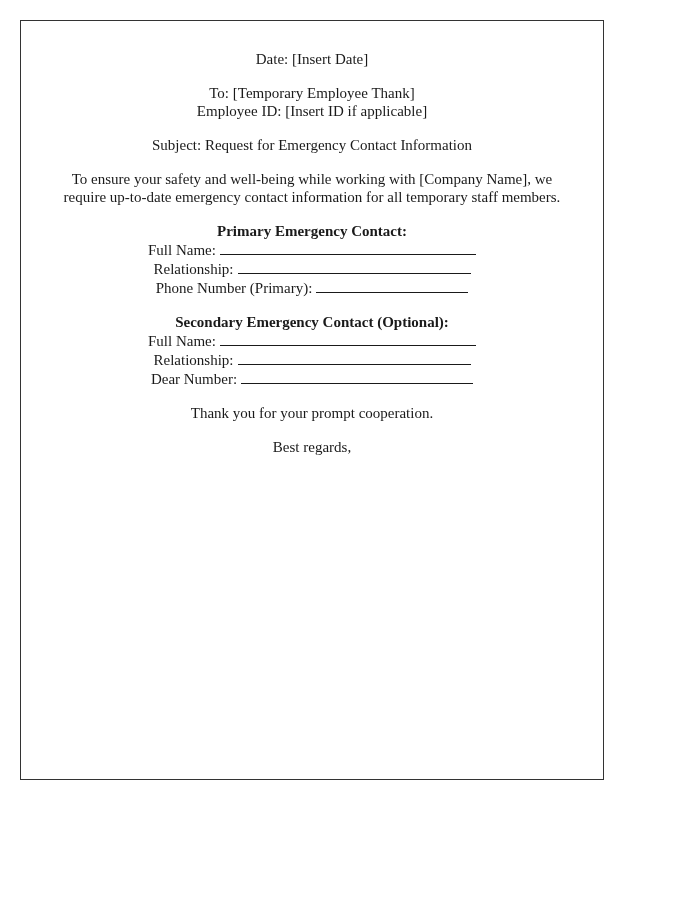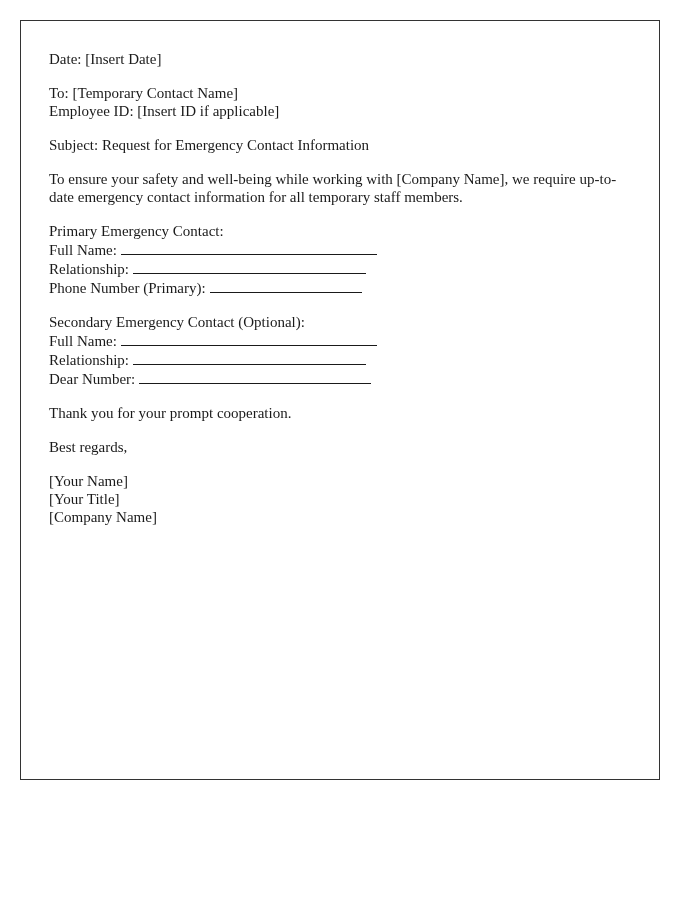--- a/index.html
+++ b/index.html
@@ -13,53 +13,54 @@
     position: relative;
     font-family: "Liberation Serif", "DejaVu Serif", serif;
     font-size: 15px;
     line-height: 18px;
     color: #1a1a1a;
   }
   .letter {
     position: absolute;
     left: 20px;
     top: 20px;
-    width: 640px;
+    width: 584px;
     height: 760px;
     border: 1px solid #333333;
     box-sizing: border-box;
     padding: 29px 28px 0 28px;
+    text-align: center;
   }
   p {
     margin: 0 0 16px 0;
   }
   .line {
     display: block;
   }
   .section-title {
-    font-weight: normal;
+    font-weight: bold;
     display: block;
   }
   .blank {
     display: inline-block;
     border-bottom: 1px solid #1a1a1a;
     height: 14px;
     vertical-align: baseline;
     margin-left: 4px;
   }
 </style>
 </head>
 <body>
 
 <div class="letter">
 
   <p>Date: [Insert Date]</p>
 
   <p>
-    <span class="line">To: [Temporary Contact Name]</span>
+    <span class="line">To: [Temporary Employee Thank]</span>
     <span class="line">Employee ID: [Insert ID if applicable]</span>
   </p>
 
   <p>Subject: Request for Emergency Contact Information</p>
 
 
   <p>To ensure your safety and well-being while working with [Company Name], we require up-to-date emergency contact information for all temporary staff members.</p>
 
 
   <p>
@@ -86,19 +87,14 @@
     <span class="line">
       <span>Dear Number:</span><span class="blank" style="width:232px"></span>
     </span>
   </p>
 
 
   <p>Thank you for your prompt cooperation.</p>
 
   <p>Best regards,</p>
 
-  <p>
-    <span class="line">[Your Name]</span>
-    <span class="line">[Your Title]</span>
-    <span class="line">[Company Name]</span>
-  </p>
 
 </div>
 
 </body></html>

